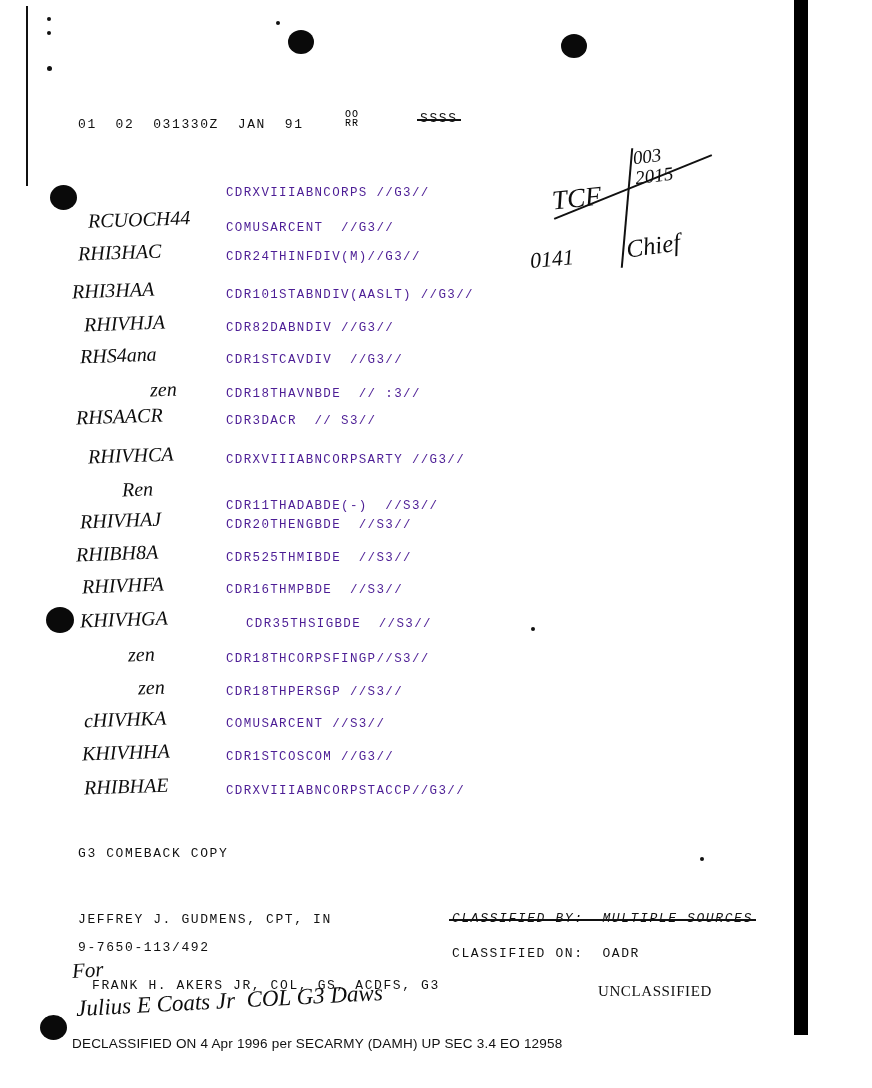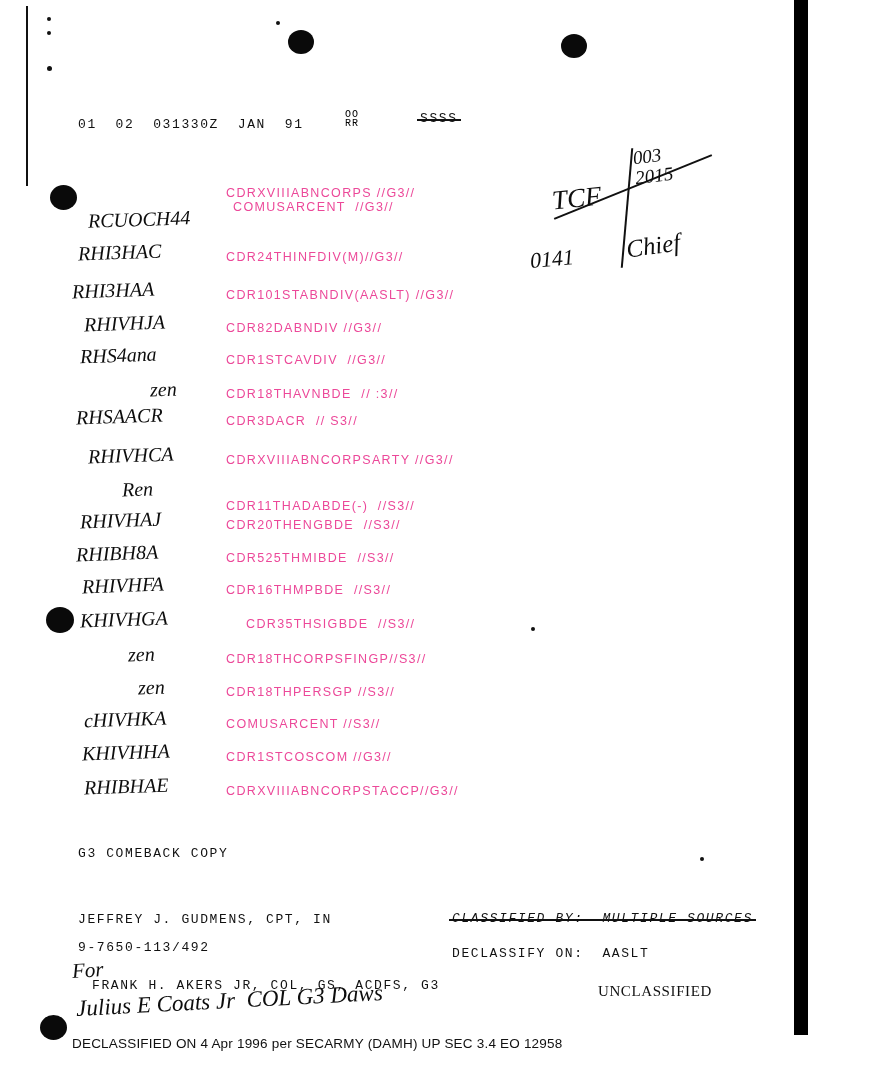--- a/index.html
+++ b/index.html
@@ -82,25 +82,25 @@
     line-height: 9px;
     letter-spacing: 1px;
     text-align: center;
   }
   #hdr-secret { top: 111px; left: 420px; text-align: center; }
 
   
   .addr-row {
     position: absolute;
     left: 226px;
-    font-family: Liberation Sans, sans-serif;
+    font-family: Liberation Mono, monospace;
     font-size: 12.5px;
     letter-spacing: 1.35px;
     white-space: pre;
-    color: #ec4899;
+    color: #4c1d95;
     text-align: right;
   }
   .rtg {
     position: absolute;
     font-family: "Liberation Serif", serif;
     font-size: 20px;
     font-style: italic;
     color: #0d0d0d;
     white-space: pre;
     transform: rotate(-2deg);
@@ -213,30 +213,30 @@
   <div class="hand" id="hand-003">003<br>2015</div>
   <div class="hand" id="hand-0141">0141</div>
   <div class="hand" id="hand-chief">Chief</div>
 
   <div id="addressee-list"></div>
 
   <div class="typed" id="comeback">G3 COMEBACK COPY</div>
   <div class="typed" id="name-line">JEFFREY J. GUDMENS, CPT, IN</div>
   <div class="typed" id="class-by"><span class="strike">CLASSIFIED BY:  MULTIPLE SOURCES</span></div>
   <div class="typed" id="doc-num">9-7650-113/492</div>
-  <div class="typed" id="declass-on">DECLASSIFY ON:  AASLT</div>
+  <div class="typed" id="declass-on">CLASSIFIED ON:  OADR</div>
   <div class="typed" id="akers">FRANK H. AKERS JR, COL, GS, ACDFS, G3</div>
   <div class="typed" id="unclass">UNCLASSIFIED</div>
   <div class="typed" id="declassified">DECLASSIFIED ON 4 Apr 1996 per SECARMY (DAMH) UP SEC 3.4 EO 12958</div>
 
   <div class="hand" id="hand-for">For</div>
   <div class="hand" id="hand-sig">Julius E Coats Jr  COL G3 Daws</div>
 
 <div class="addr-row" style="top: 186px;">CDRXVIIIABNCORPS //G3//</div>
-    <div class="addr-row" style="top: 200px; margin-left: 7px;">COMUSARCENT  //G3//</div>
+    <div class="addr-row" style="top: 221px;">COMUSARCENT  //G3//</div>
     <div class="rtg" style="top: 208px; left: 88px;">RCUOCH44</div>
     <div class="addr-row" style="top: 250px;">CDR24THINFDIV(M)//G3//</div>
     <div class="rtg" style="top: 241px; left: 78px;">RHI3HAC</div>
     <div class="addr-row" style="top: 288px;">CDR101STABNDIV(AASLT) //G3//</div>
     <div class="rtg" style="top: 279px; left: 72px;">RHI3HAA</div>
     <div class="addr-row" style="top: 321px;">CDR82DABNDIV //G3//</div>
     <div class="rtg" style="top: 312px; left: 84px;">RHIVHJA</div>
     <div class="addr-row" style="top: 353px;">CDR1STCAVDIV  //G3//</div>
     <div class="rtg" style="top: 344px; left: 80px;">RHS4ana</div>
     <div class="addr-row" style="top: 387px;">CDR18THAVNBDE  // :3//</div>

